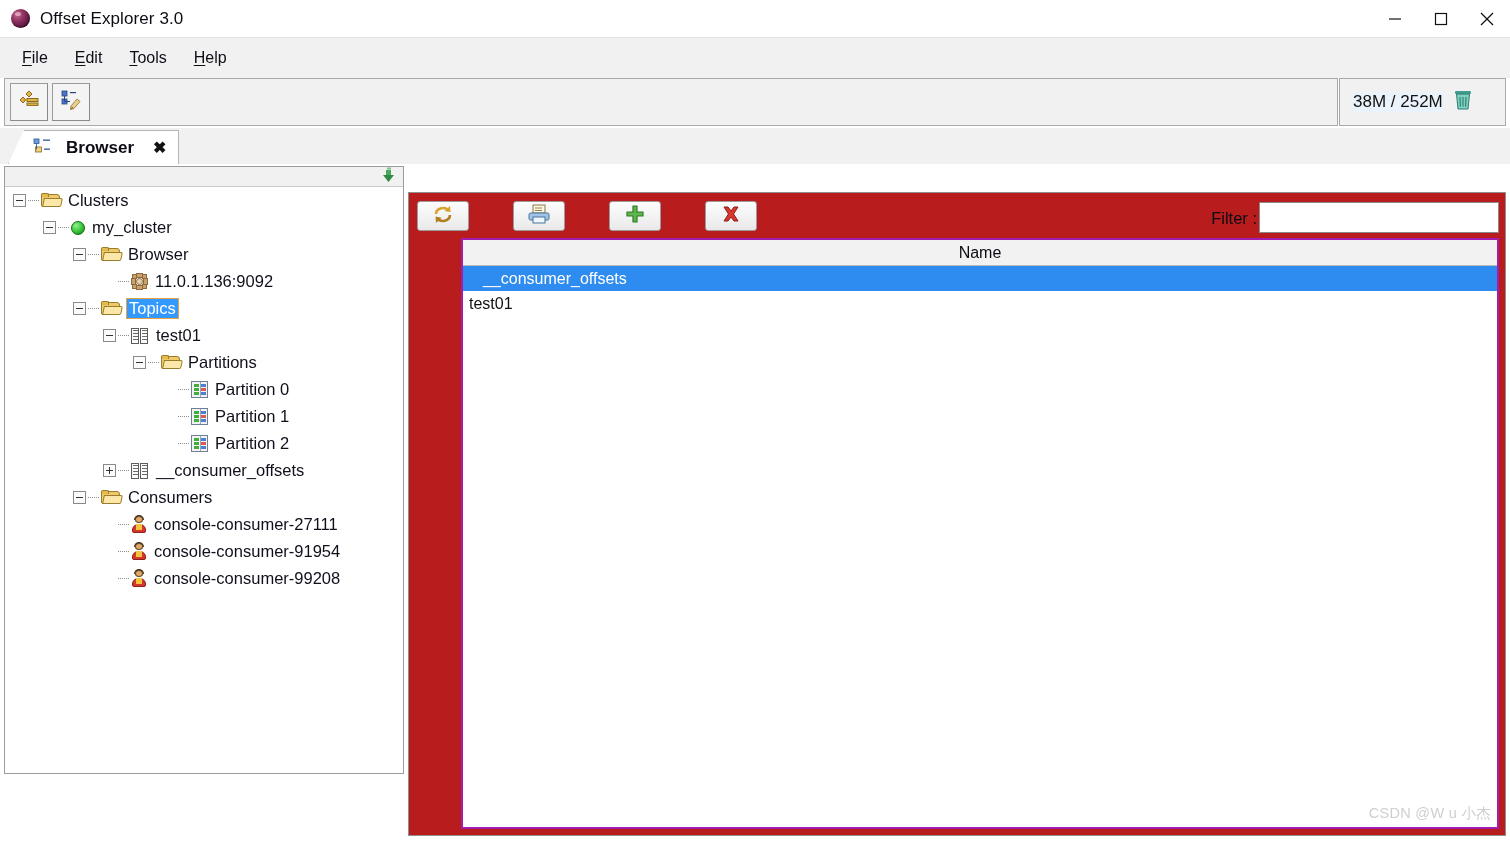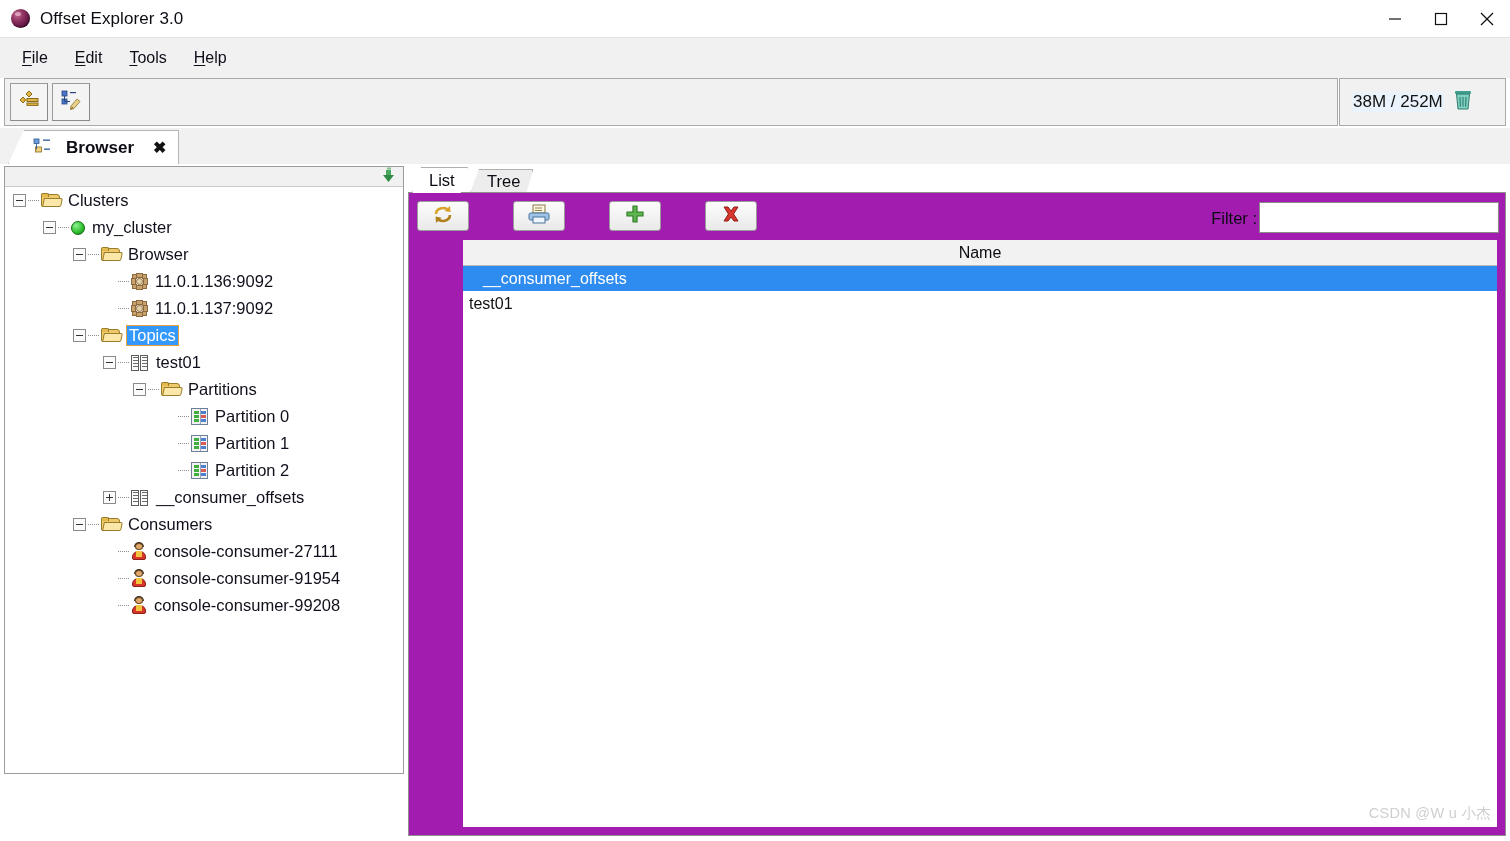--- a/index.html
+++ b/index.html
@@ -181,21 +181,21 @@
   .rtab {
     position:absolute; top:3px; height:24px; padding:0 12px 0 16px;
     display:flex; align-items:center; font-size:16.5px; color:#0b0b14;
     border:1px solid #b0b0b0; border-bottom:none; background:#ededed;
     clip-path: polygon(9px 0, 100% 0, calc(100% - 7px) 100%, 0 100%);
   }
   .rtab.active { background:#ffffff; top:1px; height:26px; z-index:3; }
 
   #rp-frame {
     position:absolute; left:0; top:26px; right:0; bottom:0;
-    background:#a21caf; border:1px solid #8f8f8f;
+    background:#b91c1c; border:1px solid #8f8f8f;
   }
   #rp-toolbar { position:absolute; left:0; top:0; right:0; height:44px; }
   .rbtn {
     position:absolute; top:8px; width:52px; height:30px;
     background: linear-gradient(#fdfdfd, #e9e9e9);
     border:1px solid #9b9b9b; border-radius:3px;
     display:flex; align-items:center; justify-content:center;
   }
   #filter-label {
     position:absolute; right:248px; top:16px; font-size:16.5px; color:#0b0b14;
@@ -364,37 +364,20 @@
           <i class="e"></i>
           <i class="f"></i>
           <i class="g"></i>
           <i class="h"></i>
           <i class="i2"></i>
           <i class="c"></i>
         </span>
         <span class="tlabel">11.0.1.136:9092</span>
       </div>
       <div class="tnode">
-        <span style="display:inline-block;width:98px"></span>
-        <span style="display:inline-block;width:13px"></span>
-        <span class="dash"></span>
-        <span class="ico ic-gear">
-          <i class="a"></i>
-          <i class="b"></i>
-          <i class="d"></i>
-          <i class="e"></i>
-          <i class="f"></i>
-          <i class="g"></i>
-          <i class="h"></i>
-          <i class="i2"></i>
-          <i class="c"></i>
-        </span>
-        <span class="tlabel">11.0.1.137:9092</span>
-      </div>
-      <div class="tnode">
         <span style="display:inline-block;width:68px"></span>
         <span class="exp"></span>
         <span class="dash"></span>
         <span class="ico ic-folder">
           <span class="back"></span>
           <span class="tab"></span>
           <span class="front"></span>
         </span>
         <span class="tlabel selected">Topics</span>
       </div>
@@ -522,28 +505,20 @@
           <span class="head"></span>
           <span class="body"></span>
           <span class="tie"></span>
         </span>
         <span class="tlabel">console-consumer-99208</span>
       </div>
     </div>
 </div>
 
 <div id="rightpanel">
-  <div id="rp-tabs">
-    <div class="rtab active" style="left:4px;">
-      <span>List</span>
-    </div>
-    <div class="rtab" style="left:62px;">
-      <span>Tree</span>
-    </div>
-  </div>
 
   <div id="rp-frame">
     <div id="rp-toolbar">
       <div class="rbtn" style="left:8px;">
         <span>
           <svg width="22" height="20" viewBox="0 0 22 20">
             <path d="M4 10 a7 6 0 0 1 13 -3" fill="none" stroke="#d9a22c" stroke-width="2.6"></path>
             <path d="M18 2 L18.5 8 L12.5 7 Z" fill="#d9a22c"></path>
             <path d="M18 11 a7 6 0 0 1 -13 3" fill="none" stroke="#b07f1e" stroke-width="2.6"></path>
             <path d="M4 19 L3.5 12.5 L9.5 13.8 Z" fill="#b07f1e"></path>

